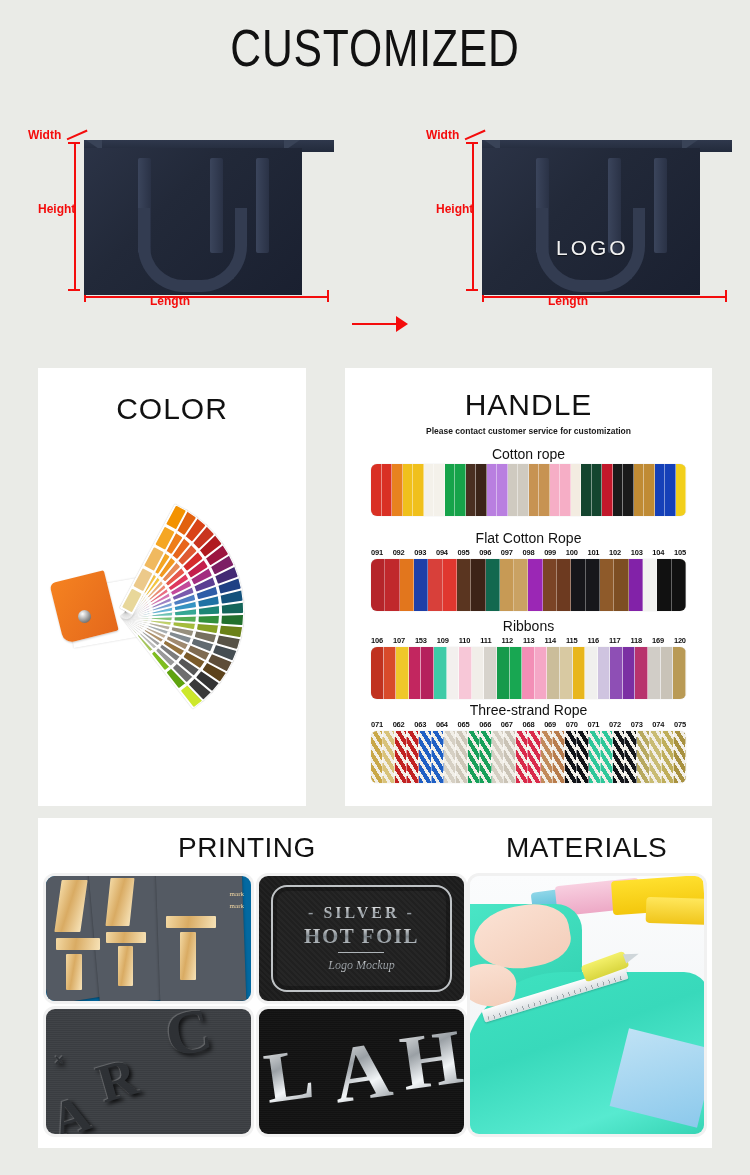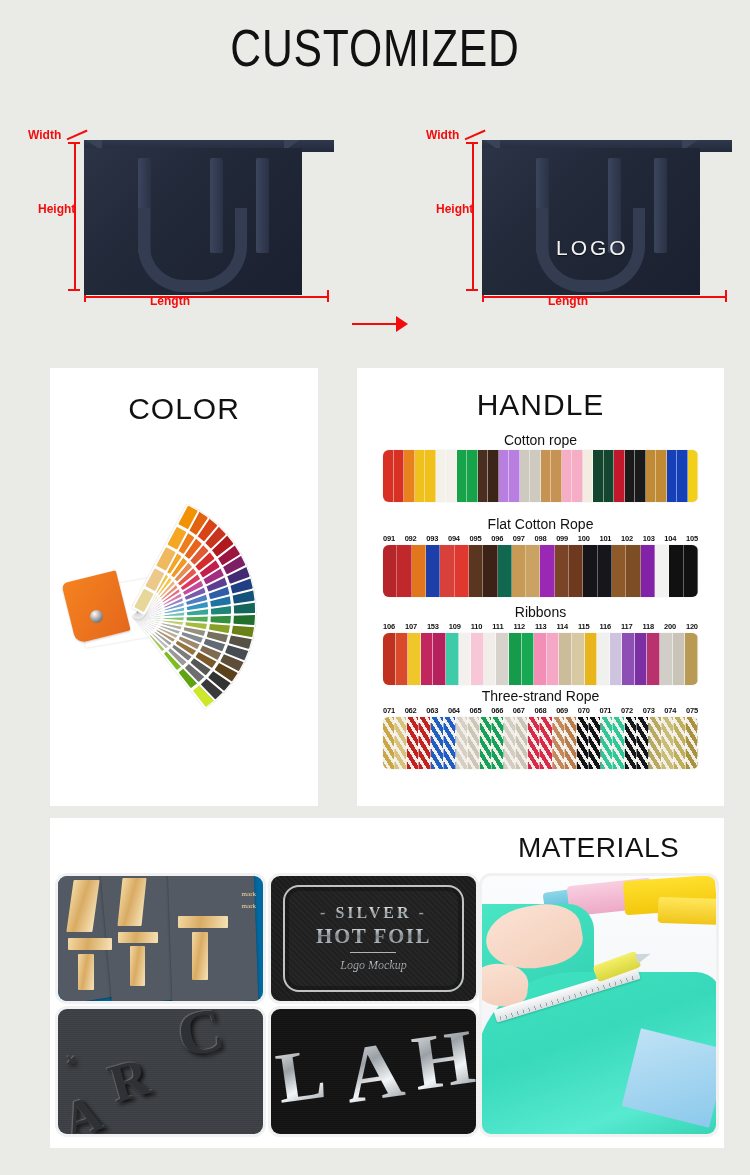--- a/index.html
+++ b/index.html
@@ -85,21 +85,21 @@
 
   .arrow-wrap{position:absolute;left:352px;top:196px;width:56px;height:20px;}
   .arrow-shaft{position:absolute;left:0;top:9px;width:48px;height:2px;background:#f40c0c;}
   .arrow-head{
     position:absolute;right:0;top:2px;width:0;height:0;
     border-top:8px solid transparent;border-bottom:8px solid transparent;
     border-left:12px solid #f40c0c;
   }
 
   
-  .panel{position:absolute;background:#fff;margin-left:12px;}
+  .panel{position:absolute;background:#fff;}
   .panel-color{left:38px;top:368px;width:268px;height:438px;}
   .panel-handle{left:345px;top:368px;width:367px;height:438px;}
 
   .panel-title{
     text-align:center;color:#111;font-weight:400;
     font-family:"Liberation Sans",sans-serif;
   }
   .title-color{font-size:30px;margin-top:24px;letter-spacing:1px;}
   .title-handle{font-size:30px;margin-top:20px;letter-spacing:1px;}
   .handle-sub{
@@ -537,20 +537,21 @@
           </div>
         </div>
       <div class="fan-card"></div>
       <div class="fan-hub"></div>
       <div class="fan-rivet"></div>
     </div>
   </div>
 
   <div class="panel panel-handle">
     <div class="panel-title title-handle">HANDLE</div>
+    <div class="handle-sub">Please contact customer service for customization</div>
     <div id="handle-groups" style="position:relative;margin-top:10px;">
         <div class="hgroup" style="top: 0px;">
           <h4>Cotton rope</h4>
           <div class="swatchbar rope">
             <em style="background: rgb(217, 48, 36);"></em>
             <em style="background: rgb(217, 48, 36);"></em>
             <em style="background: rgb(232, 130, 31);"></em>
             <em style="background: rgb(240, 192, 28);"></em>
             <em style="background: rgb(240, 192, 28);"></em>
             <em style="background: rgb(244, 241, 234);"></em>
@@ -633,21 +634,21 @@
             <span>109</span>
             <span>110</span>
             <span>111</span>
             <span>112</span>
             <span>113</span>
             <span>114</span>
             <span>115</span>
             <span>116</span>
             <span>117</span>
             <span>118</span>
-            <span>200</span>
+            <span>169</span>
             <span>120</span>
           </div>
           <div class="swatchbar ribbon">
             <em style="background: rgb(192, 50, 31);"></em>
             <em style="background: rgb(216, 74, 42);"></em>
             <em style="background: rgb(239, 199, 42);"></em>
             <em style="background: rgb(194, 38, 95);"></em>
             <em style="background: rgb(181, 33, 92);"></em>
             <em style="background: rgb(62, 203, 167);"></em>
             <em style="background: rgb(243, 240, 238);"></em>
@@ -717,20 +718,21 @@
             <em style="background: repeating-linear-gradient(58deg, rgb(201, 188, 116) 0px, rgb(201, 188, 116) 4px, rgb(242, 239, 232) 4px, rgb(242, 239, 232) 7px);"></em>
             <em style="background: repeating-linear-gradient(58deg, rgb(191, 174, 91) 0px, rgb(191, 174, 91) 4px, rgb(242, 239, 232) 4px, rgb(242, 239, 232) 7px);"></em>
             <em style="background: repeating-linear-gradient(58deg, rgb(168, 145, 63) 0px, rgb(168, 145, 63) 4px, rgb(242, 239, 232) 4px, rgb(242, 239, 232) 7px);"></em>
           </div>
         </div>
       </div>
   </div>
 
   <div class="panel panel-bottom">
     <div class="bottom-titles">
+      <div class="bt bt-print">PRINTING</div>
       <div class="bt bt-mat">MATERIALS</div>
     </div>
 
     <div class="print-grid">
 
       <div class="thumb t-gold">
         <div class="card" style="left:-8px;top:-6px;width:74px;height:130px;transform:rotate(-9deg);"></div>
         <div class="card" style="left:48px;top:-10px;width:78px;height:136px;transform:rotate(-5deg);"></div>
         <div class="card" style="left:112px;top:-8px;width:86px;height:134px;transform:rotate(-2deg);"></div>
         <div class="gl" style="left:12px;top:4px;width:26px;height:52px;transform:skewX(-8deg);"></div>

